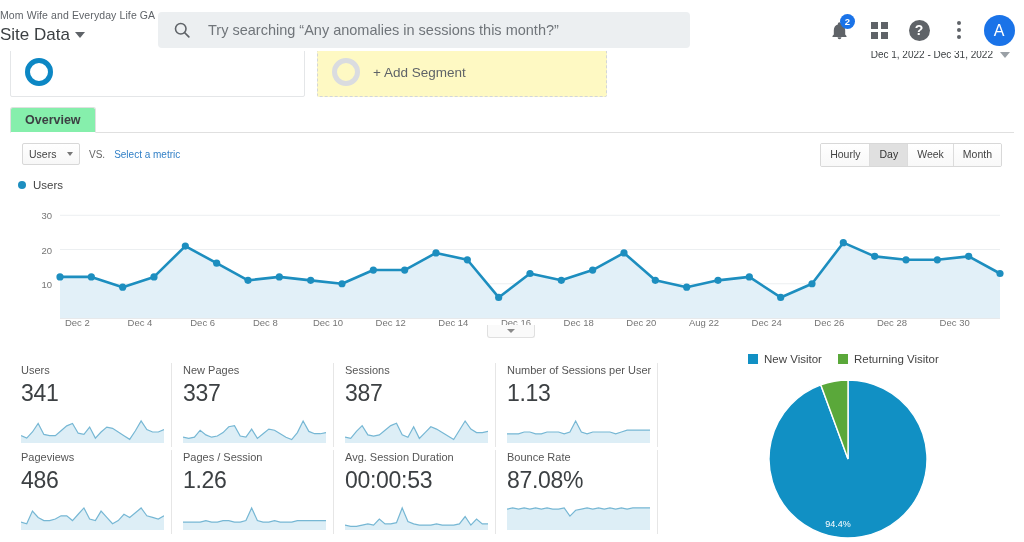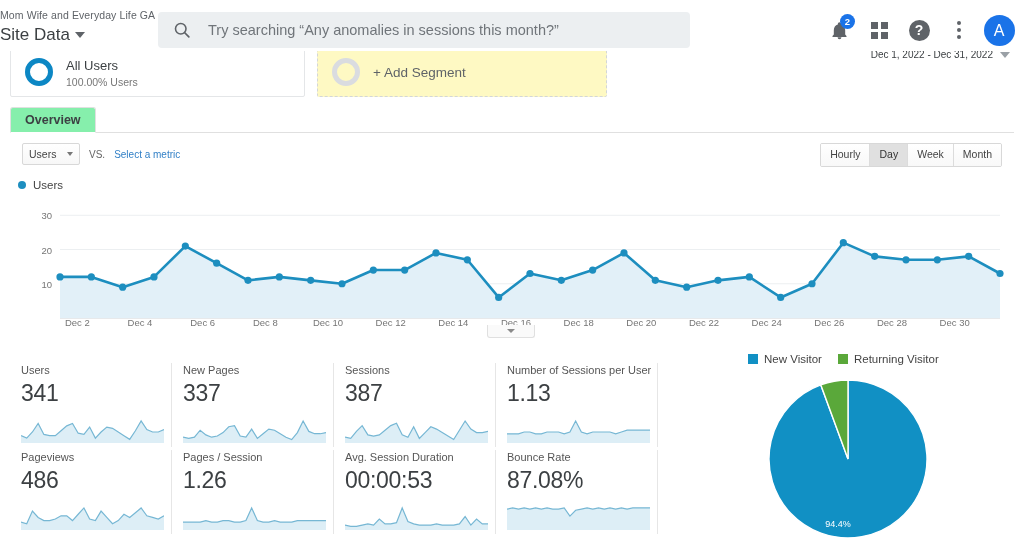--- a/index.html
+++ b/index.html
@@ -264,24 +264,20 @@
   </div>
 
   <div class="daterange">
     <span>Dec 1, 2022 - Dec 31, 2022</span>
     <span class="caret-down"></span>
   </div>
 
   <div class="segbar">
     <div class="segcard all">
       <span class="ring"></span>
-      <span>
-        <span class="seg-title">All Users</span>
-        <div class="seg-sub">100.00% Users</div>
-      </span>
     </div>
     <div class="segcard add">
       <span class="ring empty"></span>
       <span class="addseg-label">+ Add Segment</span>
     </div>
   </div>
 
   <div class="tabrow">
     <div class="tab">Overview</div>
   </div>
@@ -355,21 +351,21 @@
       <span style="left:73.33333333333333px">Dec 2</span>
       <span style="left:136px">Dec 4</span>
       <span style="left:198.66666666666666px">Dec 6</span>
       <span style="left:261.33333333333337px">Dec 8</span>
       <span style="left:324px">Dec 10</span>
       <span style="left:386.6666666666667px">Dec 12</span>
       <span style="left:449.3333333333333px">Dec 14</span>
       <span style="left:512px">Dec 16</span>
       <span style="left:574.6666666666666px">Dec 18</span>
       <span style="left:637.3333333333334px">Dec 20</span>
-      <span style="left:700px">Dec 22</span>
+      <span style="left:700px">Aug 22</span>
       <span style="left:762.6666666666666px">Dec 24</span>
       <span style="left:825.3333333333334px">Dec 26</span>
       <span style="left:888px">Dec 28</span>
       <span style="left:950.6666666666666px">Dec 30</span>
     </div>
   <div class="collapse-tab">
     <span class="caret-down"></span>
   </div>
 
   <div class="cards" id="cards">

